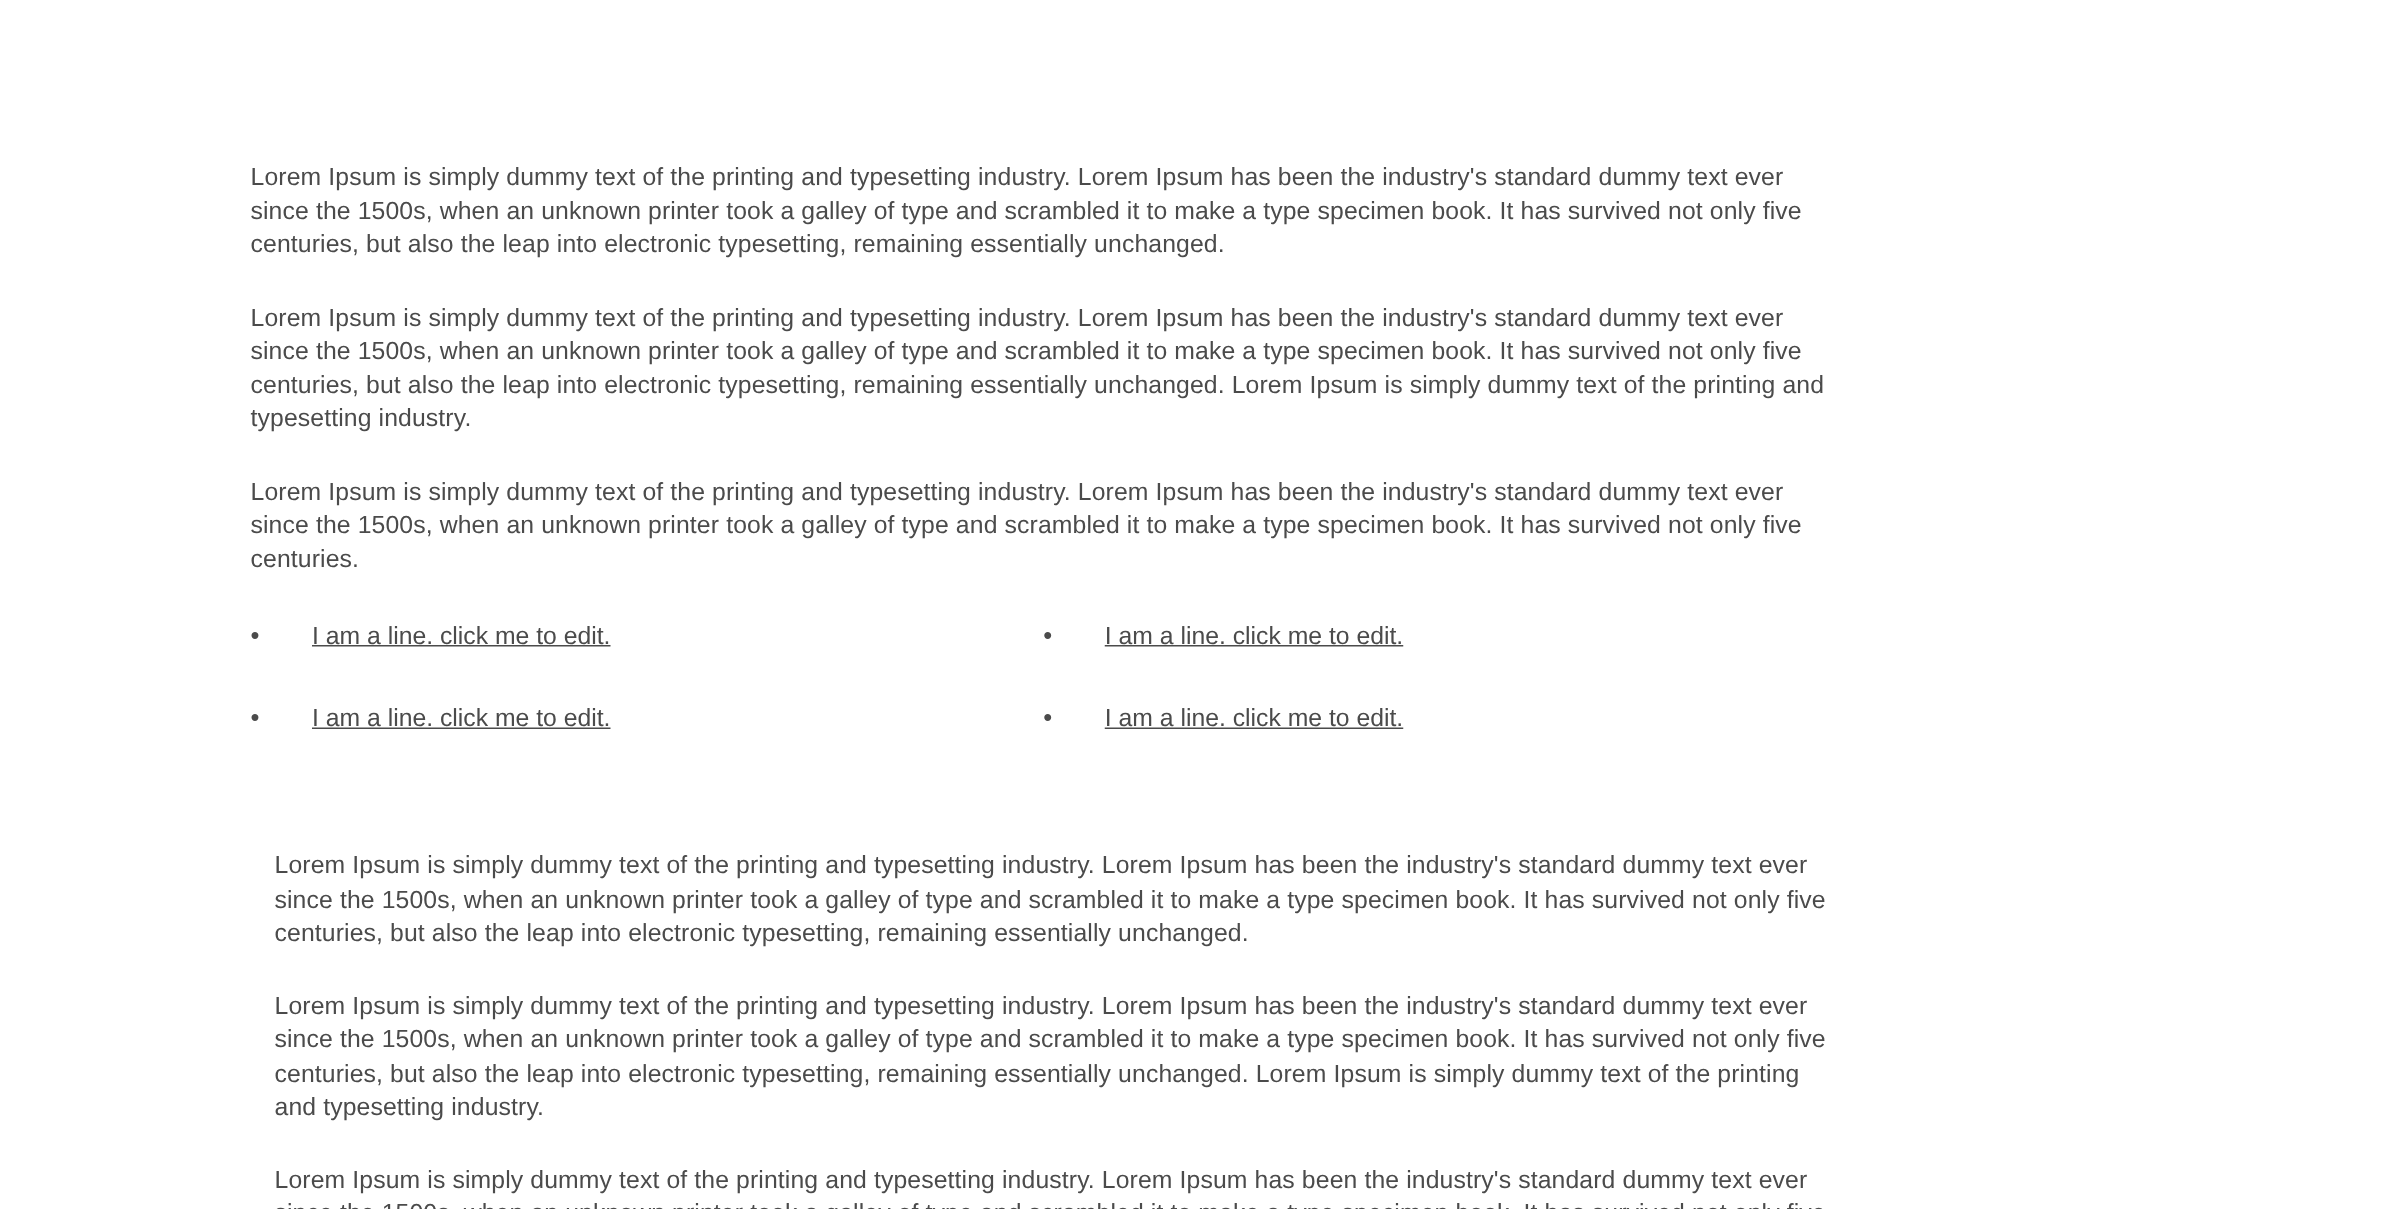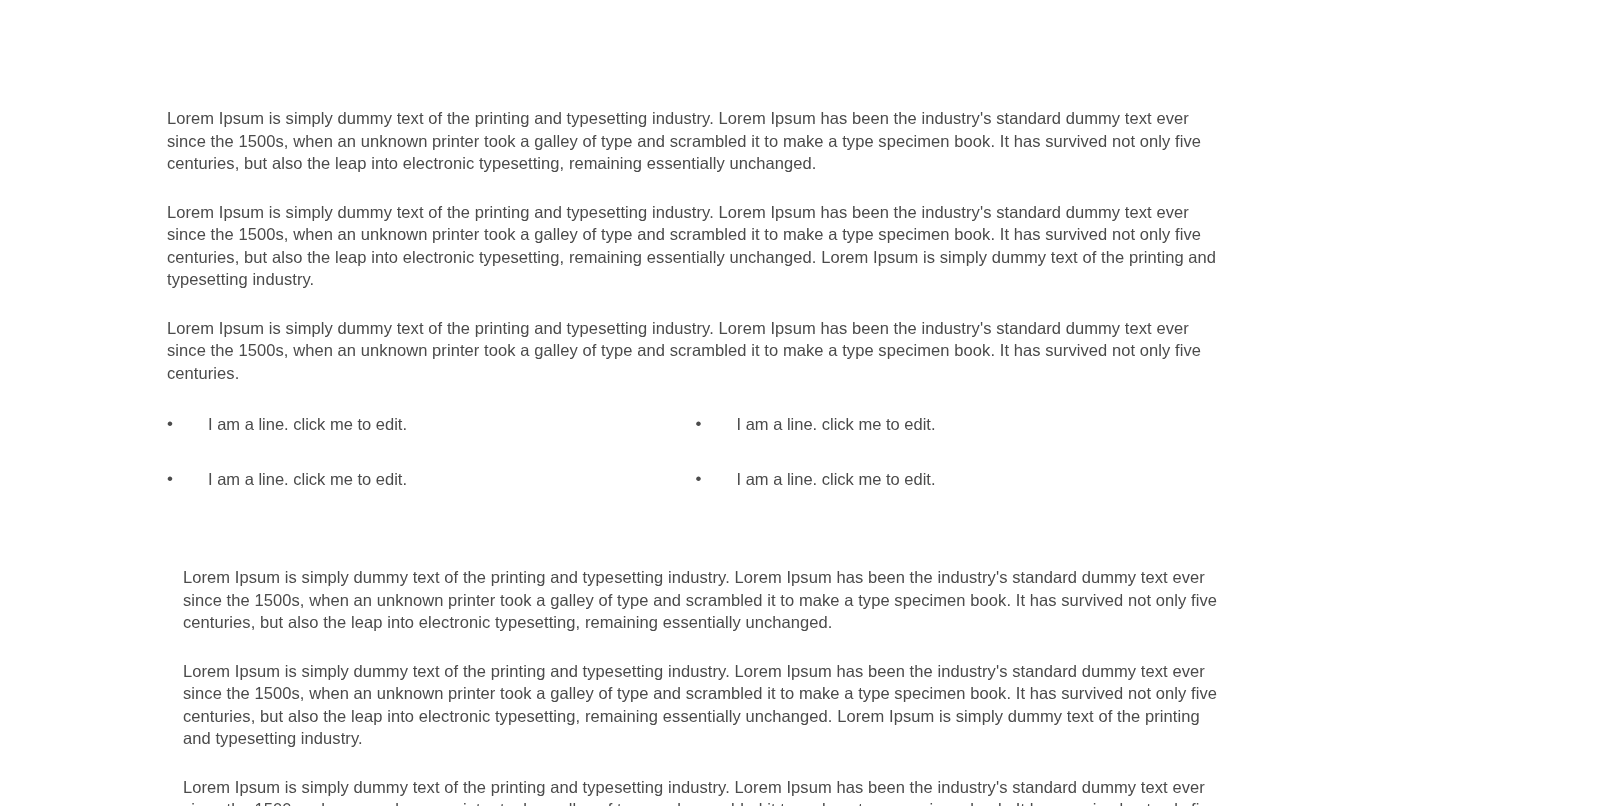--- a/index.html
+++ b/index.html
@@ -54,20 +54,21 @@
     font-size: 17px;
     line-height: 20px;
     color: #4b4b4b;
     text-align: left;
   }
   .bullet-text {
     margin-left: 27px;
     font-size: 16.5px;
     line-height: 20px;
     color: #4b4b4b;
+    text-decoration: underline;
   }
 
   .block-b {
     margin-top: 42px;
     padding-left: 16px;
     max-width: 1160px;
   }
   .block-b .para {
     margin-bottom: 26px;
   }

